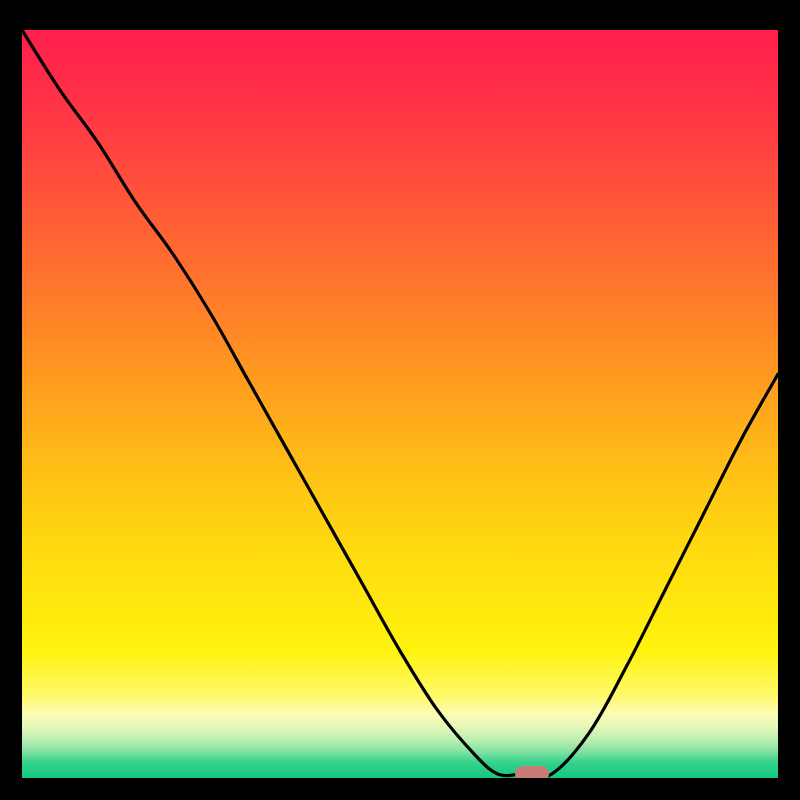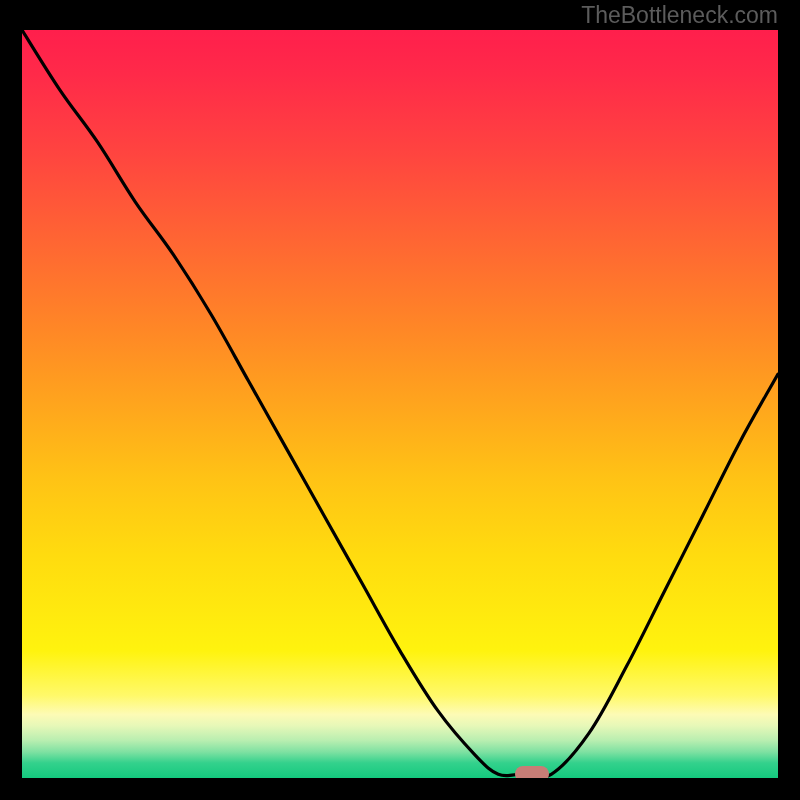--- a/index.html
+++ b/index.html
@@ -68,21 +68,20 @@
     height: 16px;
     border-radius: 8px;
     background: #c77d76;
     transform: translate(-50%, -50%);
   }
 </style>
 </head>
 <body>
 
 <div class="frame">
-  <div class="watermark">TheBottleneck.com</div>
   <div class="plot">
     <div class="gradient"></div>
     <svg class="curve" width="756" height="748" viewBox="0 0 756 748" preserveAspectRatio="none">
       <path id="curve-path" d="M 0.00 0.00 C 6.80 10.77, 24.19 39.64, 37.80 59.84 C 51.41 80.04, 61.99 92.00, 75.60 112.20 C 89.21 132.40, 99.79 151.84, 113.40 172.04 C 127.01 192.24, 137.59 204.20, 151.20 224.40 C 164.81 244.60, 175.39 261.35, 189.00 284.24 C 202.61 307.13, 213.19 327.32, 226.80 351.56 C 240.41 375.80, 250.99 394.64, 264.60 418.88 C 278.21 443.12, 288.79 461.96, 302.40 486.20 C 316.01 510.44, 326.59 529.28, 340.20 553.52 C 353.81 577.76, 364.39 597.95, 378.00 620.84 C 391.61 643.73, 402.19 661.83, 415.80 680.68 C 429.41 699.53, 442.71 714.12, 453.60 725.56 C 464.49 737.00, 468.12 740.89, 476.28 744.26 C 484.44 747.63, 489.43 744.26, 498.96 744.26 C 508.49 744.26, 516.95 751.67, 529.20 744.26 C 541.45 736.85, 553.39 722.64, 567.00 703.12 C 580.61 683.60, 591.19 661.38, 604.80 635.80 C 618.41 610.22, 628.99 587.93, 642.60 561.00 C 656.21 534.07, 666.79 513.13, 680.40 486.20 C 694.01 459.27, 704.59 436.98, 718.20 411.40 C 731.81 385.82, 749.20 356.20, 756.00 344.08" fill="none" stroke="#000" stroke-width="3.2" stroke-linejoin="round" stroke-linecap="round"></path>
     </svg>
     <div id="marker" class="marker" style="left: 510.3px; top: 744.26px;"></div>
   </div>
 </div>
 
 </body></html>

